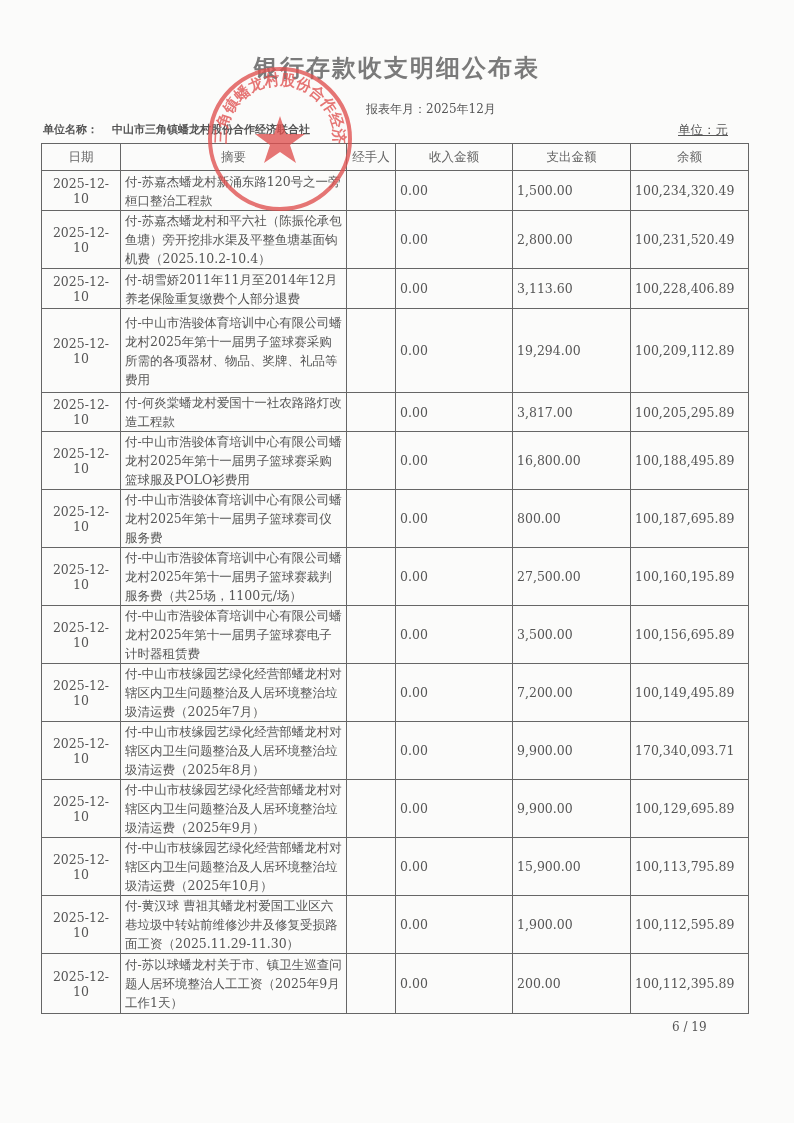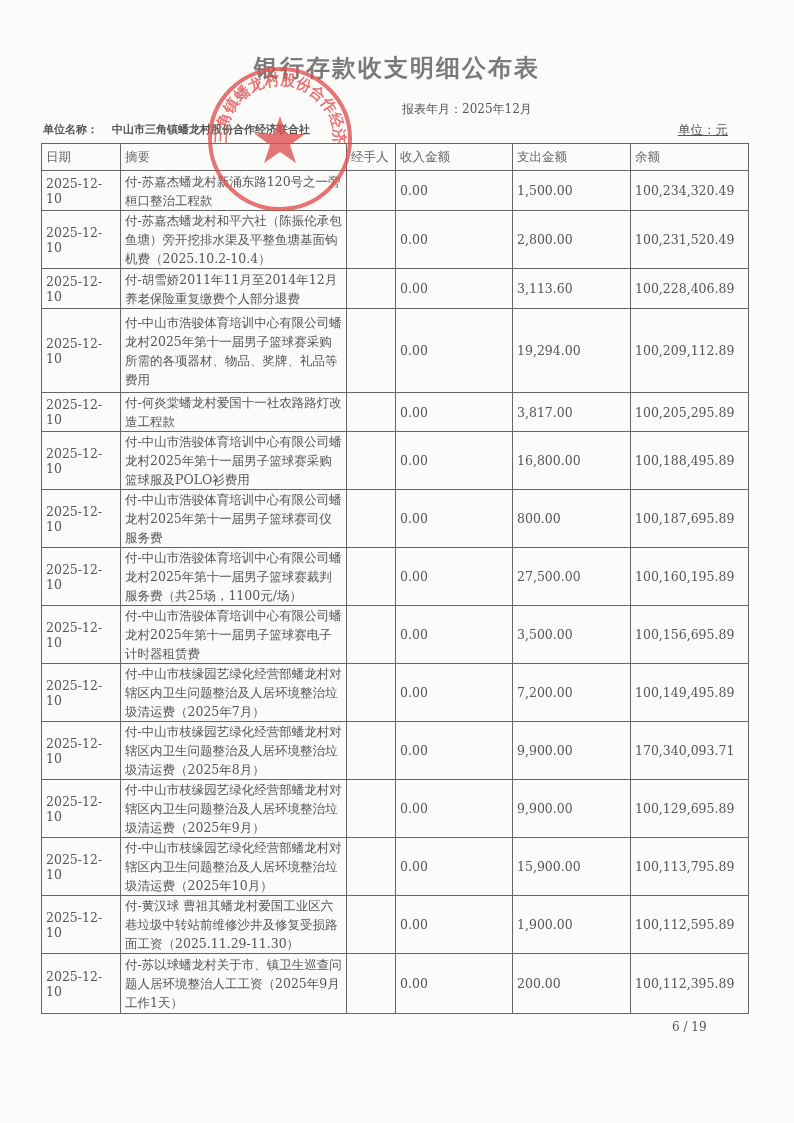--- a/index.html
+++ b/index.html
@@ -6,39 +6,39 @@
   body {
     width: 794px; height: 1123px; background: #fbfbfa; position: relative; overflow: hidden;
     font-family: "DejaVu Serif", "Liberation Serif", serif; color: #444;
   }
   .title {
     position: absolute; left: 0; width: 794px; top: 52px; text-align: center;
     font-family: "DejaVu Sans", "Liberation Sans", sans-serif;
     font-size: 24px; letter-spacing: 2px; color: #7a7a7a; font-weight: bold;
   }
   .report-month {
-    position: absolute; left: 366px; top: 101px; font-size: 12px; color: #555; margin-left: 36px;
+    position: absolute; left: 366px; top: 101px; font-size: 12px; color: #555;
   }
   .unit-name {
     position: absolute; left: 43px; top: 122px; font-size: 11px; color: #555; font-weight: bold;
   }
   .unit-name .label { margin-right: 14px; }
   .unit-right {
     position: absolute; left: 678px; top: 122px; font-size: 12.5px; color: #555; text-decoration: underline;
   }
   table.ledger {
     position: absolute; left: 41px; top: 143px; border-collapse: collapse;
     table-layout: fixed; width: 707px;
   }
   table.ledger td, table.ledger th {
     border: 1px solid #666; font-size: 12.5px; color: #555; font-weight: normal;
     padding: 0 4px; vertical-align: middle;
   }
-  table.ledger th { height: 26px; text-align: left; color: #666; }
-  td.date { text-align: left; padding: 0 2px; font-size: 12px; }
+  table.ledger th { height: 26px; text-align: center; color: #666; }
+  td.date { text-align: center; padding: 0 2px; font-size: 12px; }
   td.summary { text-align: left; line-height: 19px; padding: 1px 4px 1px 5px; word-break: break-all; }
   td.num { vertical-align: bottom; padding-bottom: 4px; font-size: 12px; }
   .page-num {
     position: absolute; left: 672px; top: 1020px; font-size: 12px; color: #555;
   }
   .stamp {
     position: absolute; left: 205px; top: 64px; width: 150px; height: 150px;
     pointer-events: none; opacity: 0.78;
   }
 </style>

